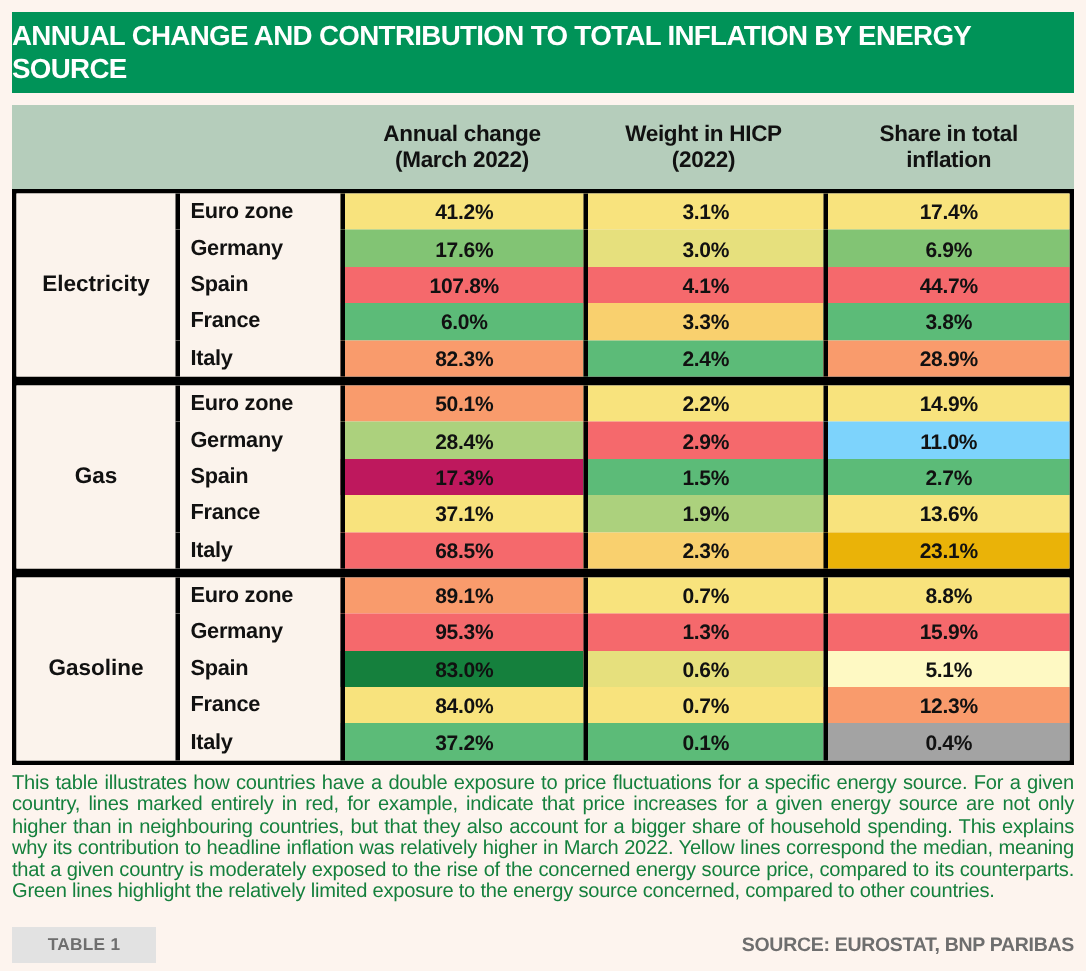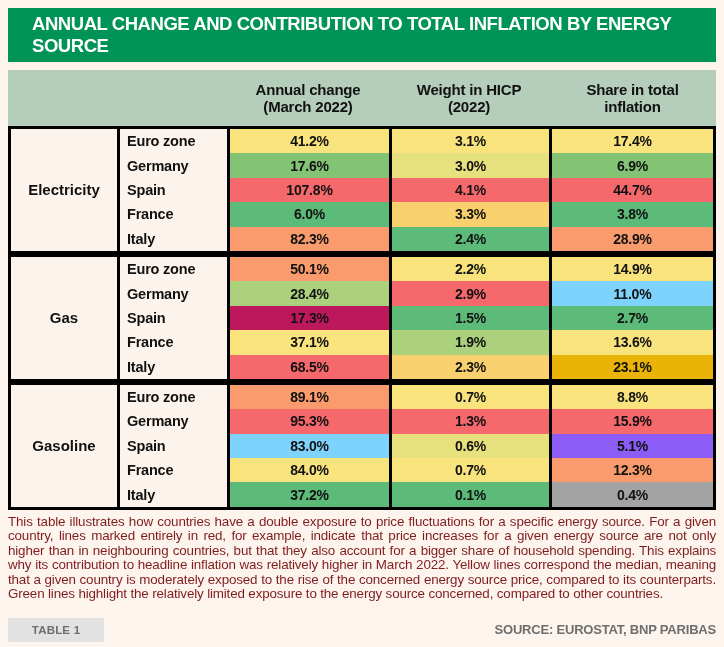--- a/index.html
+++ b/index.html
@@ -9,21 +9,20 @@
     font-family: "Liberation Sans", sans-serif;
     color: #111;
   }
   .page { padding: 8px; width: 724px; height: 647px; }
 
   .title-bar {
     height: 54px;
     background: #009358;
     display: flex;
     align-items: center;
-    padding-left: 24px;
     margin-bottom: 8px;
   }
   .title-bar span {
     color: #fff;
     font-weight: bold;
     font-size: 18.5px;
     letter-spacing: -0.45px;
   }
 
   .col-header {
@@ -74,21 +73,21 @@
     font-weight: 600;
     letter-spacing: -0.2px;
   }
 
   .footnote {
     margin: 5px 0 0 0;
     width: 708px;
     text-align: justify;
     font-size: 13.4px;
     line-height: 1.08;
-    color: #7f1d1d;
+    color: #15803d;
     letter-spacing: -0.15px;
   }
 
   .footer {
     margin-top: 16px;
     width: 708px;
     display: flex;
     justify-content: space-between;
     align-items: center;
   }
@@ -179,23 +178,23 @@
         <div class="cell src">Gasoline</div>
         <div class="cell country" style="grid-area: 1 / 2;">Euro zone</div>
         <div class="cell val" style="grid-area: 1 / 3; background: rgb(249, 155, 108);">89.1%</div>
         <div class="cell val" style="grid-area: 1 / 4; background: rgb(248, 227, 125);">0.7%</div>
         <div class="cell val" style="grid-area: 1 / 5; background: rgb(248, 227, 125);">8.8%</div>
         <div class="cell country" style="grid-area: 2 / 2;">Germany</div>
         <div class="cell val" style="grid-area: 2 / 3; background: rgb(245, 105, 108);">95.3%</div>
         <div class="cell val" style="grid-area: 2 / 4; background: rgb(245, 105, 108);">1.3%</div>
         <div class="cell val" style="grid-area: 2 / 5; background: rgb(245, 105, 108);">15.9%</div>
         <div class="cell country" style="grid-area: 3 / 2;">Spain</div>
-        <div class="cell val" style="grid-area: 3 / 3; background: #7dd3fc;">83.0%</div>
+        <div class="cell val" style="grid-area: 3 / 3; background: #15803d;">83.0%</div>
         <div class="cell val" style="grid-area: 3 / 4; background: rgb(230, 224, 125);">0.6%</div>
-        <div class="cell val" style="grid-area: 3 / 5; background: #8b5cf6;">5.1%</div>
+        <div class="cell val" style="grid-area: 3 / 5; background: #fef9c3;">5.1%</div>
         <div class="cell country" style="grid-area: 4 / 2;">France</div>
         <div class="cell val" style="grid-area: 4 / 3; background: rgb(248, 227, 125);">84.0%</div>
         <div class="cell val" style="grid-area: 4 / 4; background: rgb(248, 227, 125);">0.7%</div>
         <div class="cell val" style="grid-area: 4 / 5; background: rgb(249, 155, 108);">12.3%</div>
         <div class="cell country" style="grid-area: 5 / 2;">Italy</div>
         <div class="cell val" style="grid-area: 5 / 3; background: rgb(92, 187, 120);">37.2%</div>
         <div class="cell val" style="grid-area: 5 / 4; background: rgb(92, 187, 120);">0.1%</div>
         <div class="cell val" style="grid-area: 5 / 5; background: #a3a3a3;">0.4%</div>
       </div>
     </div>

